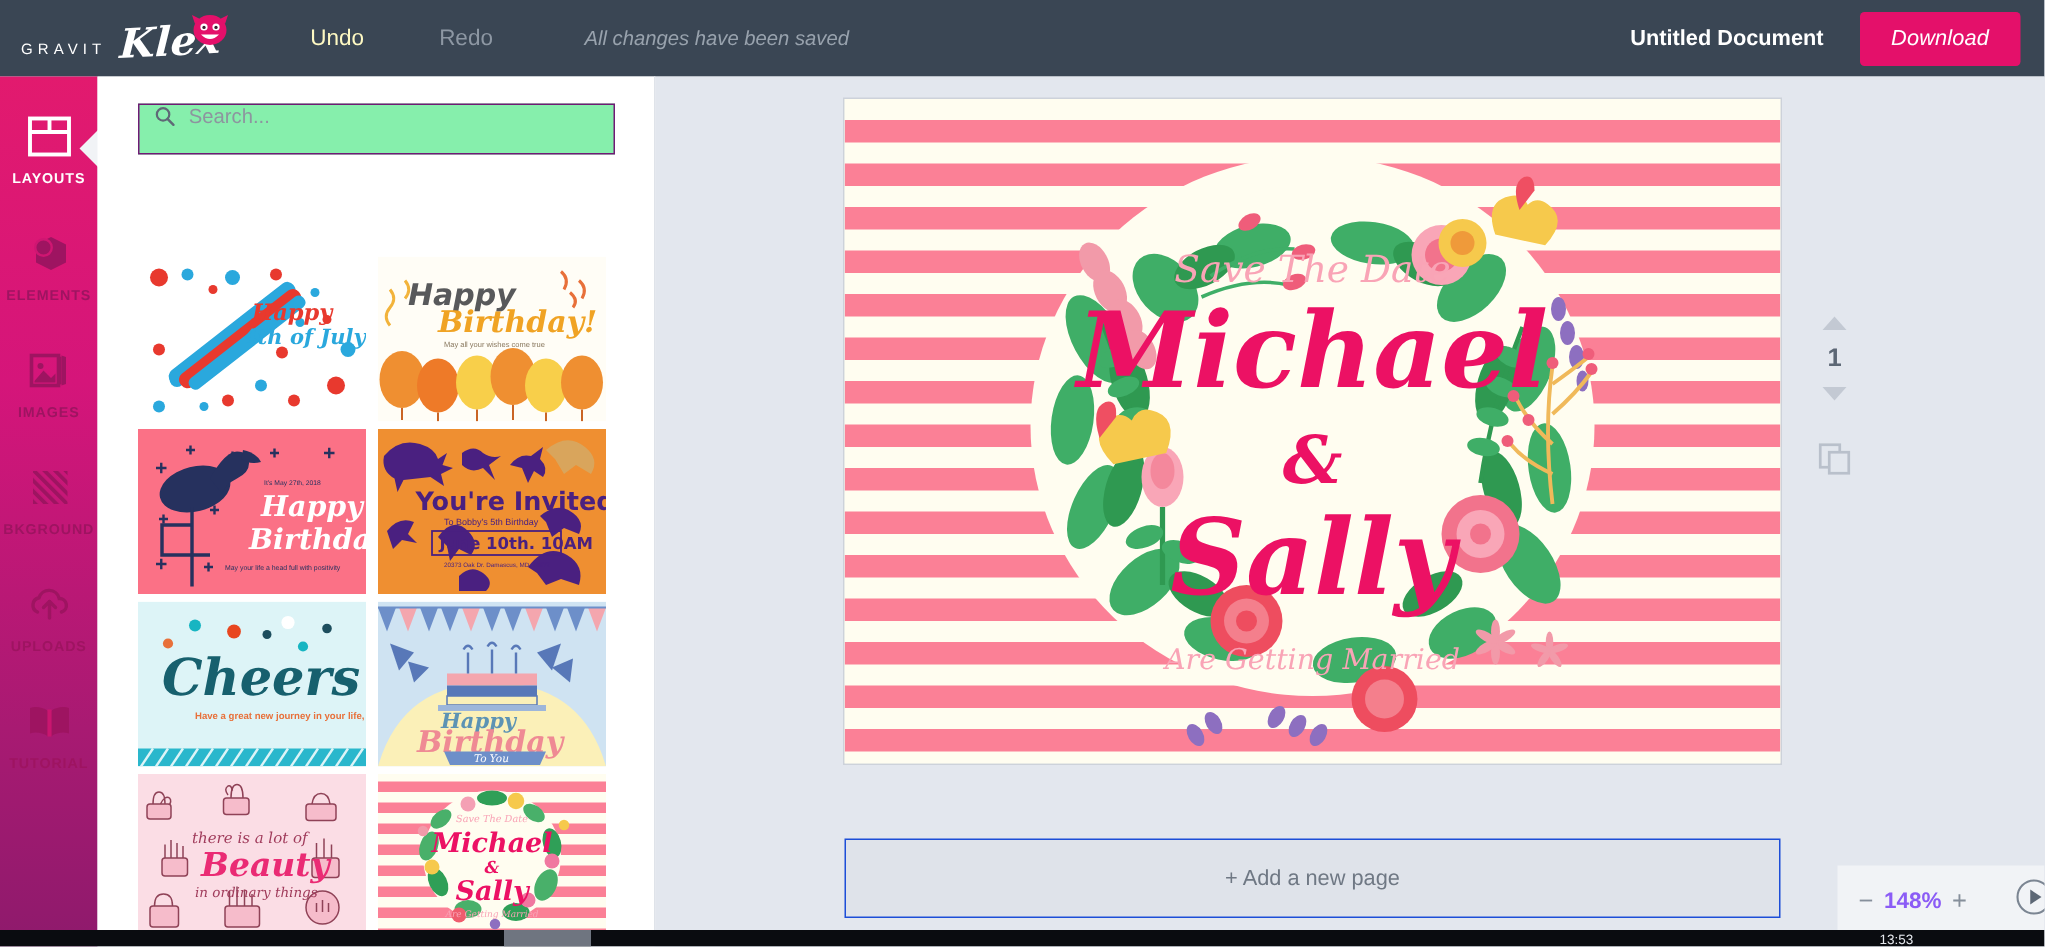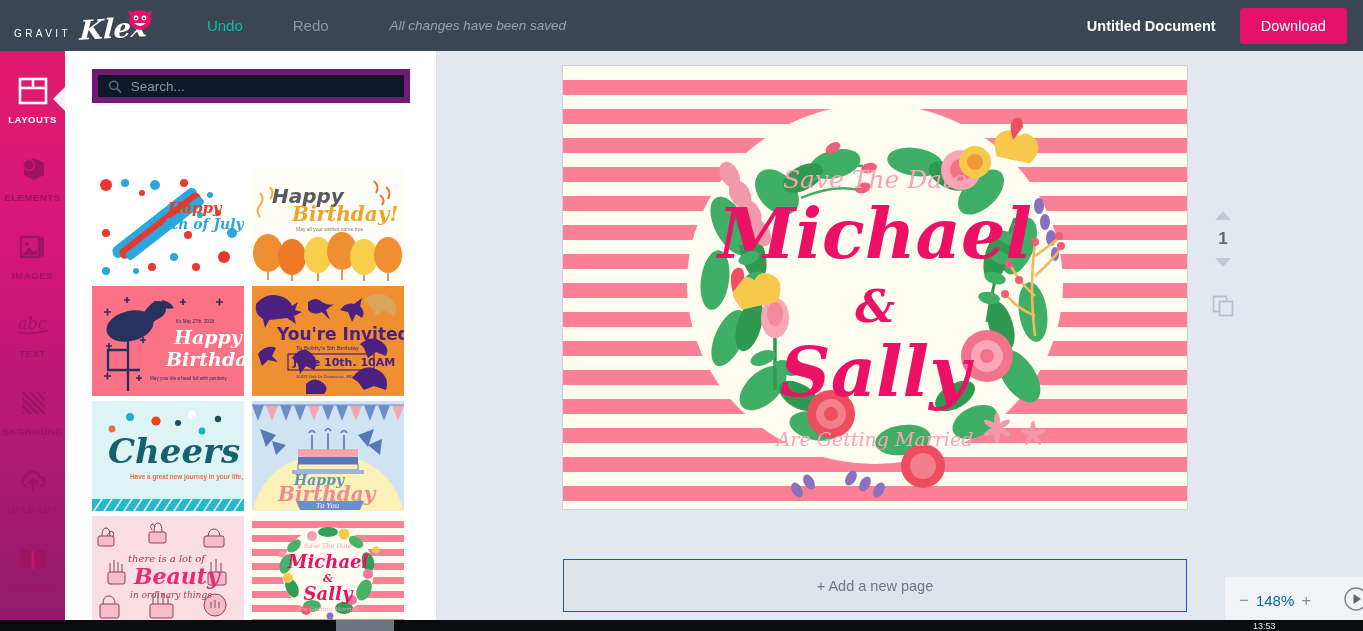--- a/index.html
+++ b/index.html
@@ -27,38 +27,39 @@
     font-family: "DejaVu Serif", serif; font-style: italic; font-weight: 700;
     margin-left: 9px; transform: skewX(-6deg) rotate(-3deg);
     position: relative; top: 3px;
   }
   .brand-mascot {
     position: absolute; right: -6px; top: -5px; width: 26px; height: 25px;
   }
 
   .hdr-actions { display: flex; align-items: center; margin-left: 54px; }
   .hdr-btn {
-    font-size: 15px; color: #14b8a6; padding: 4px 6px; cursor: pointer;
+    font-size: 15px; color: #fef9c3; padding: 4px 6px; cursor: pointer;
   }
   .hdr-btn.muted { color: #8d97a3; margin-left: 38px; }
   .hdr-status {
     margin-left: 55px; font-size: 13.5px; color: #98a2ad;
     font-style: italic;
   }
 
   .hdr-right {
     margin-left: auto; display: flex; align-items: center; padding-right: 16px;
   }
   .doc-title {
     color: #ffffff; font-size: 14.5px; font-weight: bold; margin-right: 24px;
   }
   .download-btn {
     background: #e4106a; color: #ffffff; font-size: 14.5px;
     padding: 10px 21px; border-radius: 3px; cursor: pointer;
     letter-spacing: .1px;
+    font-style: italic;
   }
 
   
   .rail {
     position: absolute; top: 51px; left: 0; width: 65px; height: 580px;
     background: linear-gradient(180deg, #e21a6e 0%, #d5157a 35%, #a81a72 75%, #8e1a6c 100%);
     padding-top: 9px;
   }
   .rail-item {
     position: relative; width: 65px; height: 78px;
@@ -78,22 +79,22 @@
     border-right: 13px solid #f1f3f6;
   }
 
   
   .panel {
     position: absolute; top: 51px; left: 65px; width: 372px; height: 580px;
     background: #ffffff;
   }
   .search-wrap { padding: 18px 27px 0 27px; }
   .search-box {
-    height: 34px; background: #0f172a; border: 6px solid #701a75;
-    display: flex; align-items: center; padding: 0 10px;
+    height: 34px; background: #86efac; border: 1px solid #701a75;
+    display: flex; align-items: flex-start; padding: 0 10px;
   }
   .search-input {
     border: none; background: transparent; outline: none; width: 100%;
     font-size: 13.5px; color: #6e7680; margin-left: 9px;
     font-family: "Liberation Sans", sans-serif;
   }
   .search-input::placeholder { color: #8d959f; }
 
   .thumbs {
     position: absolute; top: 112px; left: 0; width: 372px; height: 468px;
@@ -144,21 +145,21 @@
 
   
   .zoombar {
     position: absolute; left: 1225px; top: 577px; width: 138px; height: 47px;
     background: #f1f3f6; display: flex; align-items: center;
   }
   .zoom-minus, .zoom-plus {
     font-size: 17px; color: #868f9b; cursor: pointer; user-select: none;
   }
   .zoom-minus { margin-left: 14px; }
-  .zoom-val { font-size: 15px; color: #0369a1; margin: 0 7px; }
+  .zoom-val { font-size: 15px; color: #8b5cf6; margin: 0 7px; font-weight: bold; }
   .zoom-sep { width: 1px; height: 47px; background: #dfe3e9; margin-left: 16px; }
   .play-btn { margin-left: 16px; cursor: pointer; }
 
   .bottom-strip {
     position: absolute; left: 0; top: 620px; width: 1363px; height: 11px;
     background: #0a0c10;
   }
   .taskbar-block {
     position: absolute; left: 336px; top: 620px; width: 58px; height: 11px;
     background: #6f7580;
@@ -231,29 +232,20 @@
           <path d="M24 4 L27 5 L27 23 L24 24 Z" fill="#9e1461"></path>
           <path d="M21 4 L24 5 L24 23 L21 24 Z" fill="#9e1461"></path>
           <rect x="4" y="4" width="18" height="20" fill="none" stroke="#9e1461" stroke-width="2.4"></rect>
           <circle cx="10" cy="11" r="2" fill="#9e1461"></circle>
           <path d="M6 21 L12 14 L17 19 L20 16 L20 22 L6 22 Z" fill="#9e1461"></path>
         </svg>
       </div>
       <div class="rail-label">IMAGES</div>
     </div>
 
-    <div class="rail-item">
-      <div class="rail-icon">
-        <svg width="36" height="26" viewBox="0 0 36 26">
-          <text x="3" y="17" font-family="DejaVu Serif, serif" font-style="italic" font-size="16" fill="#9e1461">abc</text>
-          <path d="M3 20 Q18 24 33 18" stroke="#9e1461" stroke-width="1.5" fill="none"></path>
-        </svg>
-      </div>
-      <div class="rail-label">TEXT</div>
-    </div>
 
     <div class="rail-item">
       <div class="rail-icon">
         <svg width="30" height="28" viewBox="0 0 30 28">
           <defs>
             <pattern id="hatchp" width="5" height="5" patternTransform="rotate(-45)" patternUnits="userSpaceOnUse">
               <rect width="2.6" height="5" fill="#9e1461"></rect>
             </pattern>
           </defs>
           <rect x="4" y="3" width="23" height="22" fill="url(#hatchp)"></rect>

